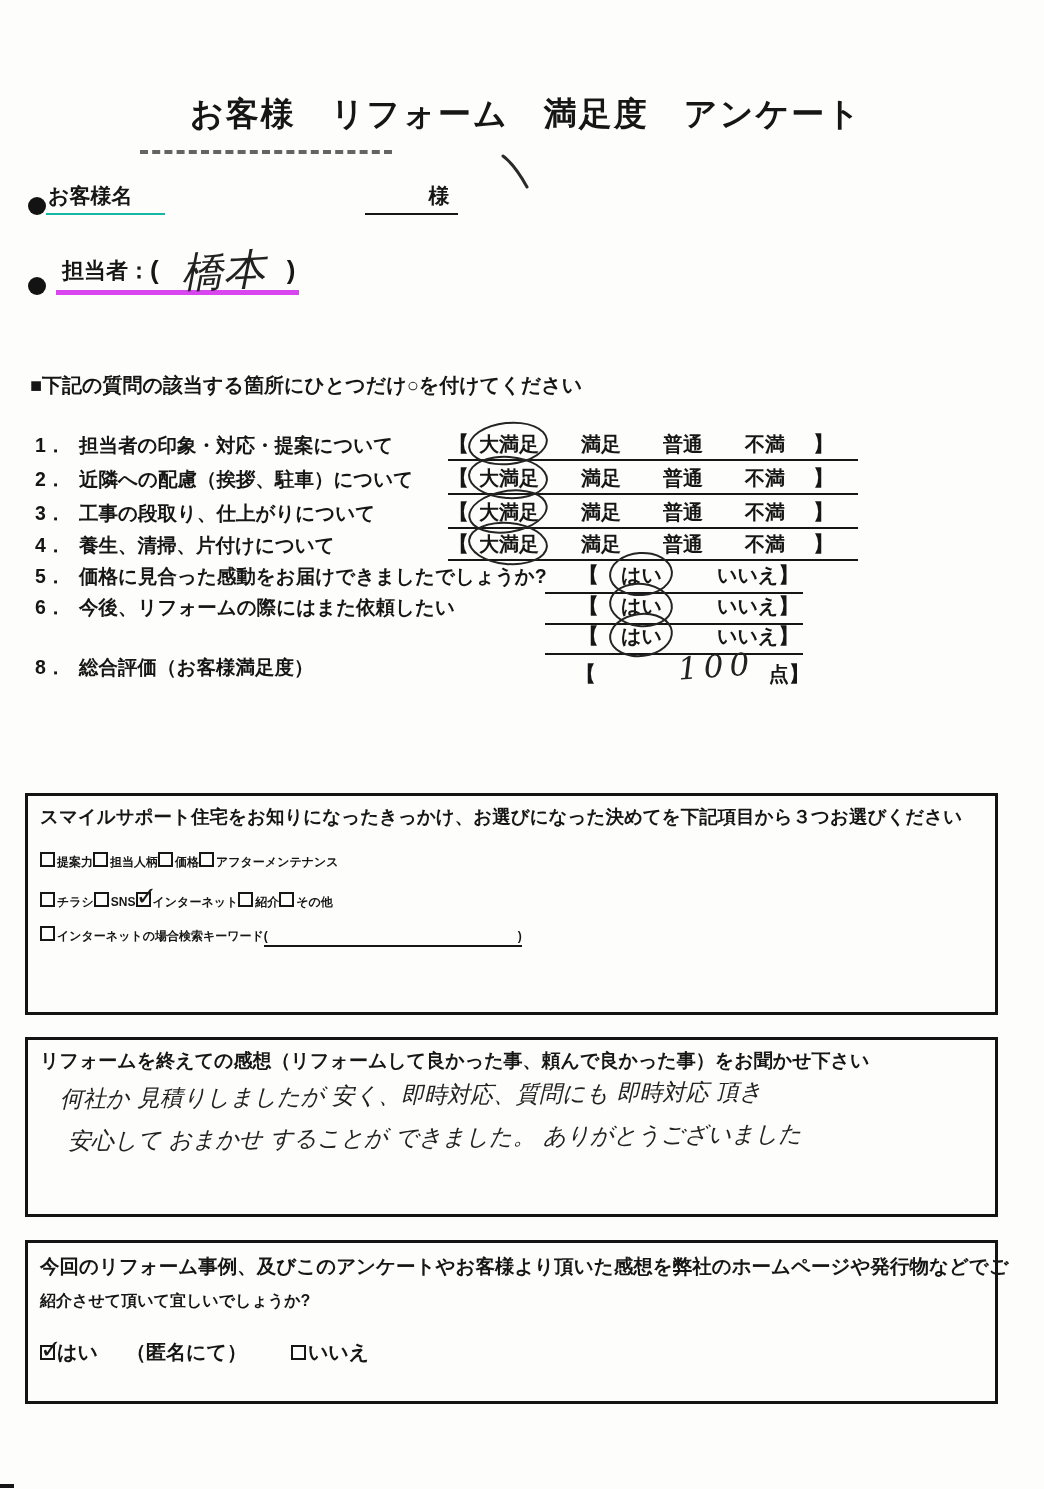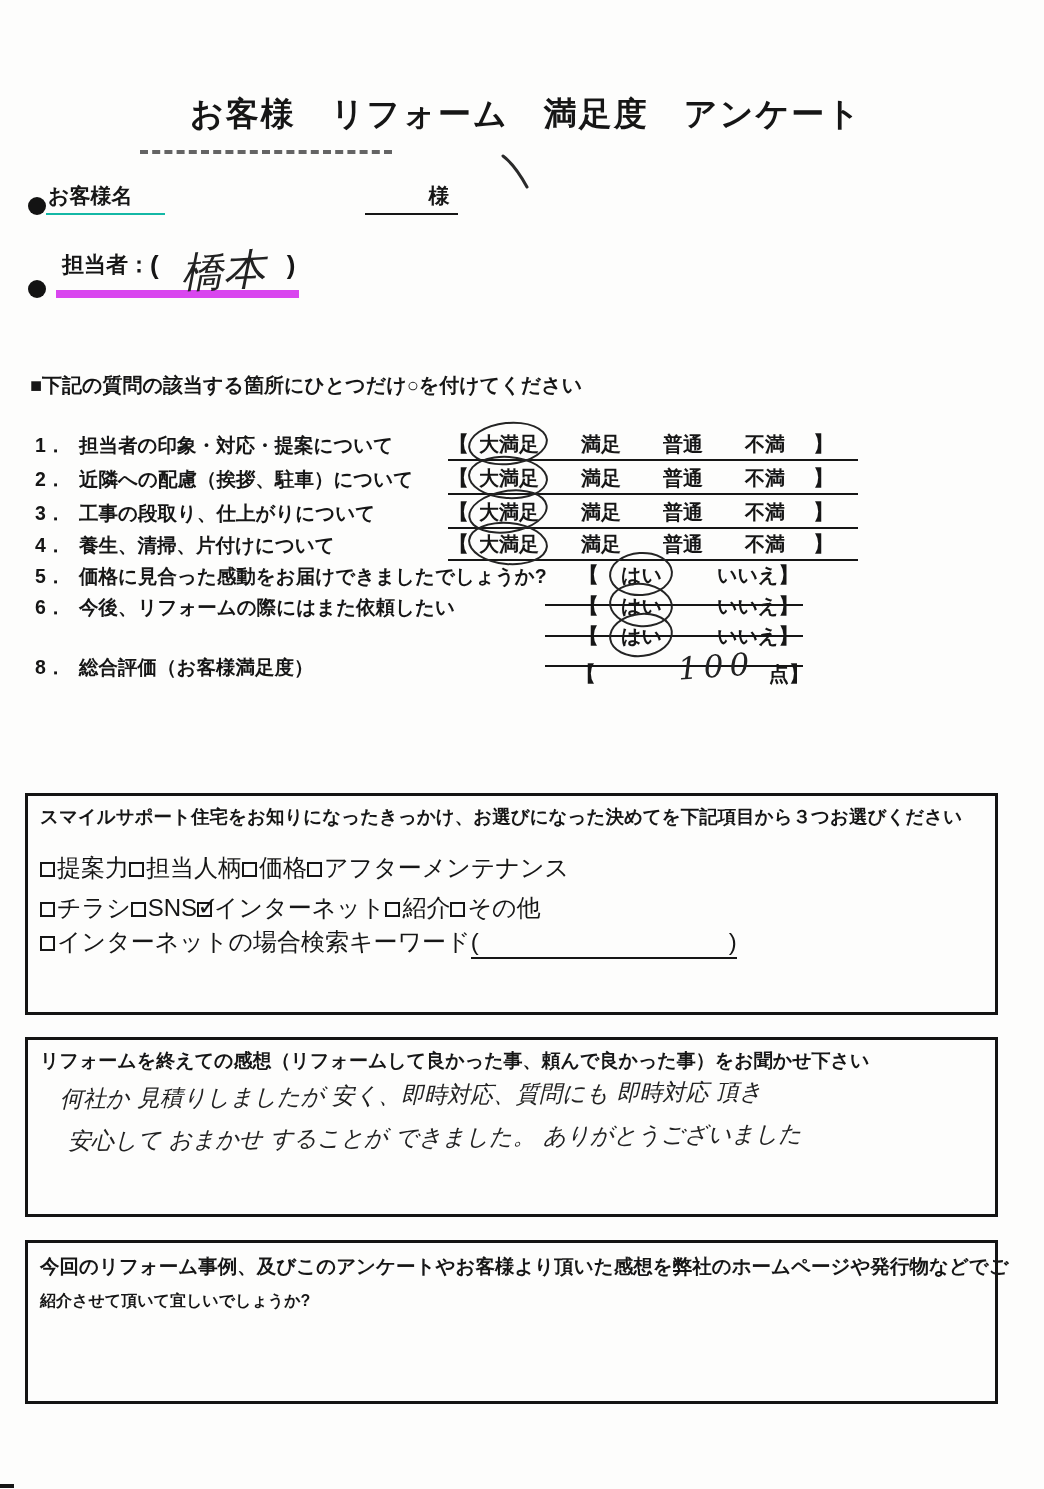--- a/index.html
+++ b/index.html
@@ -18,53 +18,53 @@
 
   .bullet { display:inline-block; width:18px; height:18px; background:#131313; border-radius:50%; vertical-align:-2px; }
 
   .row-customer { left:28px; top:182px; display:flex; align-items:flex-end; font-size:21px; font-weight:700; }
   .cust-label { border-bottom:2px solid #14b8a6; padding:0 32px 3px 2px; }
   .cust-gap { width:200px; }
   .cust-blank { width:58px; border-bottom:2px solid #161616; height:28px; }
   .cust-suffix { border-bottom:2px solid #161616; padding:0 8px 3px 6px; }
 
   .row-staff { left:28px; top:244px; display:flex; align-items:flex-end; font-size:22px; font-weight:700; }
-  .staff-line { border-bottom:8px solid #d946ef; padding:0 4px 4px 6px; display:flex; align-items:center; }
+  .staff-line { border-bottom:5px solid #d946ef; padding:0 4px 4px 6px; display:flex; align-items:flex-end; }
   .paren { font-size:26px; font-weight:700; }
   .hw-name-slot { display:inline-block; width:128px; text-align:center; }
   .hw { font-family:"DejaVu Serif", serif; font-weight:400; font-style:italic; color:#222; }
   .hw-name { font-size:42px; line-height:1; display:inline-block; transform:rotate(-3deg); position:relative; top:6px; }
 
   
   .instructions { left:30px; top:372px; font-size:20px; font-weight:700; }
   .q { font-size:19.5px; font-weight:700; white-space:nowrap; }
   .qnum { display:inline-block; width:44px; }
   .ans { font-size:20px; font-weight:700; white-space:nowrap; }
   .ans .br { font-size:21px; }
   .ans4 { left:448px; width:410px; height:31px; border-bottom:2px solid #161616; }
   .ans4 .o0 { margin-left:10px; }
   .ans4 .o1, .ans4 .o2, .ans4 .o3 { margin-left:42px; }
   .ans4 .brc { margin-left:28px; }
-  .ans2 { left:545px; width:258px; height:45px; border-bottom:2px solid #161616; }
+  .ans2 { left:545px; width:258px; height:33px; border-bottom:2px solid #161616; }
   .ans2 .br0 { margin-left:33px; }
   .ans2 .o0 { margin-left:22px; }
   .ans2 .o1 { margin-left:55px; }
   .ans8 { left:575px; width:230px; height:36px; }
   .ans8 .score { margin-left:82px; font-size:31px; letter-spacing:6px; position:relative; top:-4px; transform:rotate(-4deg); display:inline-block; }
   .sel-circle { position:absolute; border:2px solid #242424; border-radius:50%; background:transparent; }
   .c4 { left:20px; top:-8px; width:80px; height:43px; transform:rotate(-6deg); }
   .c2 { left:64px; top:-9px; width:64px; height:44px; transform:rotate(-4deg); }
 
   
   .fbox { border:3px solid #141414; background:#fdfdfc; }
   .box1 { left:25px; top:793px; width:973px; height:222px; }
   .box2 { left:25px; top:1037px; width:973px; height:180px; }
   .box3 { left:25px; top:1240px; width:973px; height:164px; }
   .bhead { position:absolute; left:12px; top:8px; font-size:18.5px; font-weight:700; white-space:nowrap; }
-  .brow { position:absolute; left:12px; font-size:24px; font-weight:400; white-space:nowrap; }
+  .brow { position:absolute; left:12px; font-size:12px; font-weight:700; white-space:nowrap; }
   .cbitem { margin-right:0; }
   .cb { position:relative; display:inline-block; width:15px; height:15px; border:2.5px solid #161616; vertical-align:-1px; margin-right:2px; background:#fdfdfc; }
   .cb.checked::after { content:"✓"; position:absolute; left:-2px; top:-13px; font-size:26px; font-weight:400; color:#1a1a1a; font-family:"DejaVu Sans", sans-serif; }
   .kw-line { border-bottom:2.5px solid #161616; padding-bottom:2px; }
   .kw-blank { display:inline-block; width:250px; }
   .hw-line { position:absolute; font-size:23px; line-height:1.2; white-space:nowrap; transform:rotate(-0.6deg); }
   .b3row { position:absolute; left:12px; top:96px; font-size:20px; font-weight:700; }
   .b3row .anon { margin-left:28px; }
   .b3row .no-item { margin-left:44px; }
 
@@ -176,16 +176,19 @@
 
   <div class="abs fbox box2">
     <div class="bhead" style="font-size:19px;">リフォームを終えての感想（リフォームして良かった事、頼んで良かった事）をお聞かせ下さい</div>
     <div class="hw hw-line" style="left:32px; top:42px;">何社か 見積りしましたが 安く、即時対応、質問にも 即時対応 頂き</div>
     <div class="hw hw-line" style="left:40px; top:84px;">安心して おまかせ することが できました。 ありがとうございました</div>
   </div>
 
   <div class="abs fbox box3">
     <div class="bhead" style="font-size:19.5px; top:10px;">今回のリフォーム事例、及びこのアンケートやお客様より頂いた感想を弊社のホームページや発行物などでご</div>
     <div class="bhead" style="font-size:16px; top:48px;">紹介させて頂いて宜しいでしょうか?</div>
+    <div class="b3row">
+      <span class="cb checked"></span><span>はい</span><span class="anon">（匿名にて）</span><span class="no-item"><span class="cb"></span><span>いいえ</span></span>
+    </div>
   </div>
 
   <div class="abs bottom-mark"></div>
 </div>
 
 </body></html>

